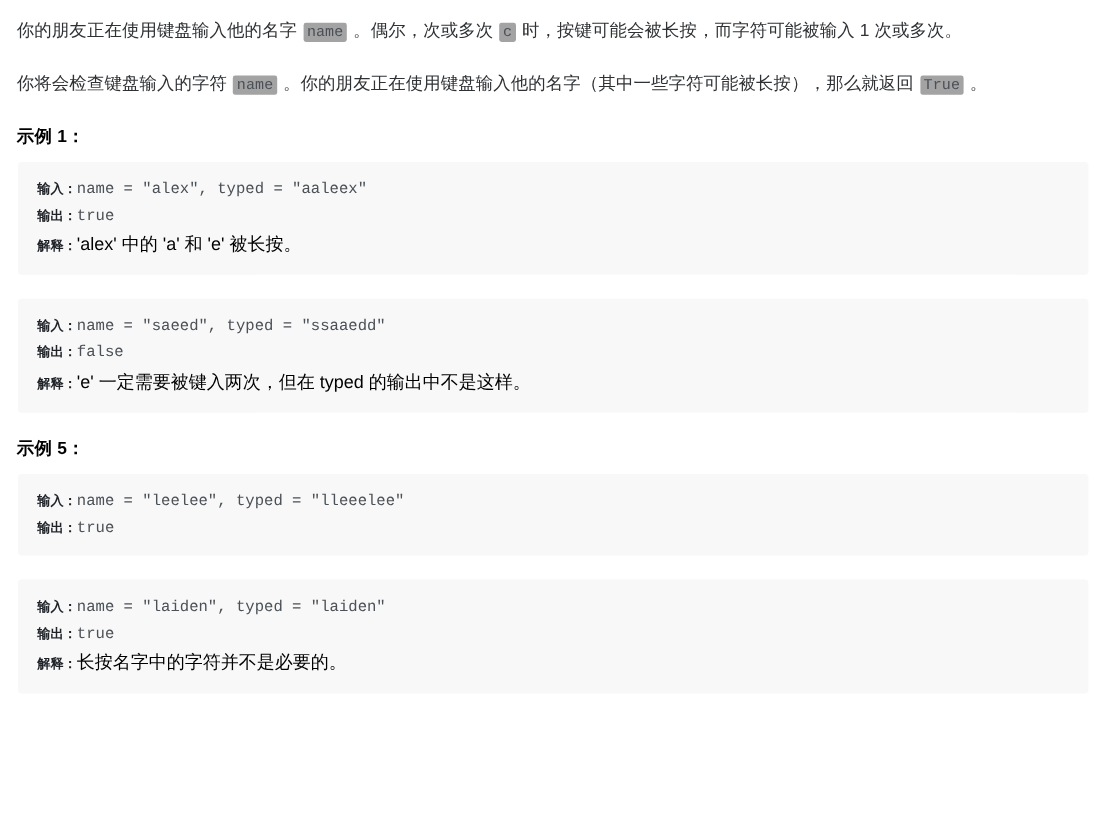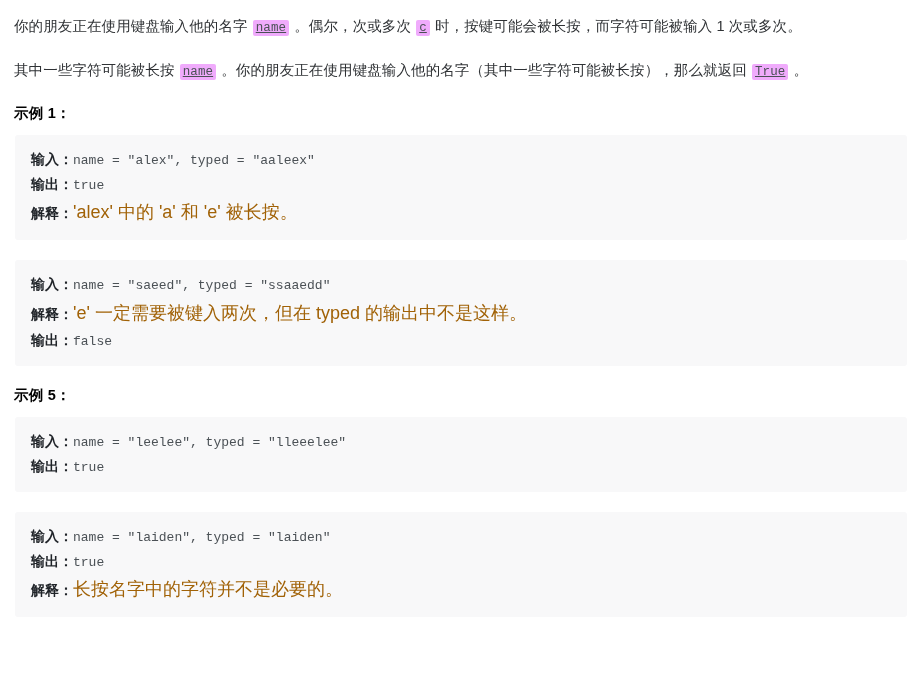--- a/index.html
+++ b/index.html
@@ -28,27 +28,26 @@
     margin: 0 0 22px 0;
     letter-spacing: 0.1px;
     white-space: nowrap;
   }
   .intro-p:first-child {
     margin-top: 6px;
   }
   code.inline {
     font-family: "Liberation Mono", "DejaVu Sans Mono", monospace;
     font-size: 12.5px;
-    background: #f0abfc;
+    background: #a3a3a3;
     color: #4a5056;
     padding: 1px 3px;
     border-radius: 2px;
     margin: 0 1px;
     white-space: pre;
-    text-decoration: underline;
   }
   
   .ex-heading {
     font-size: 14.5px;
     font-weight: bold;
     color: #000000;
     margin: 0 0 12px 0;
     letter-spacing: 0.2px;
   }
   .ex-block {
@@ -69,48 +68,48 @@
     white-space: pre;
     overflow: hidden;
   }
   .code-line {
     white-space: pre;
   }
   .lbl {
     font-family: "Liberation Sans", "DejaVu Sans", sans-serif;
     font-weight: bold;
     color: #1f2328;
-    font-size: 14px;
+    font-size: 11px;
   }
   .cjk {
     font-family: "Liberation Sans", "DejaVu Sans", sans-serif;
-    color: #a16207;
-    font-size: 18px;
+    color: #000000;
+    font-size: 15px;
   }
   .mono {
     font-family: "Liberation Mono", "DejaVu Sans Mono", monospace;
   }
 </style>
 </head>
 <body>
 
 <div class="page">
 
   <div id="intro-section">
       <p class="intro-p"><span>你的朋友正在使用键盘输入他的名字 </span><code class="inline">name</code><span> 。偶尔，次或多次 </span><code class="inline">c</code><span> 时，按键可能会被长按，而字符可能被输入 1 次或多次。</span></p>
-      <p class="intro-p"><span>其中一些字符可能被长按 </span><code class="inline">name</code><span> 。你的朋友正在使用键盘输入他的名字（其中一些字符可能被长按），那么就返回 </span><code class="inline">True</code><span> 。</span></p>
+      <p class="intro-p"><span>你将会检查键盘输入的字符 </span><code class="inline">name</code><span> 。你的朋友正在使用键盘输入他的名字（其中一些字符可能被长按），那么就返回 </span><code class="inline">True</code><span> 。</span></p>
     </div>
 
   <div id="examples-section">
       <div class="ex-block">
         <div class="ex-heading">示例 1：</div>
         <div class="code-block"><div class="code-line"><span class="lbl">输入：</span><span class="mono">name = "alex", typed = "aaleex"</span></div><div class="code-line"><span class="lbl">输出：</span><span class="mono">true</span></div><div class="code-line"><span class="lbl">解释：</span><span class="cjk">'alex' 中的 'a' 和 'e' 被长按。</span></div></div>
       </div>
       <div class="ex-block">
-        <div class="code-block"><div class="code-line"><span class="lbl">输入：</span><span class="mono">name = "saeed", typed = "ssaaedd"</span></div><div class="code-line"><span class="lbl">解释：</span><span class="cjk">'e' 一定需要被键入两次，但在 typed 的输出中不是这样。</span></div><div class="code-line"><span class="lbl">输出：</span><span class="mono">false</span></div></div>
+        <div class="code-block"><div class="code-line"><span class="lbl">输入：</span><span class="mono">name = "saeed", typed = "ssaaedd"</span></div><div class="code-line"><span class="lbl">输出：</span><span class="mono">false</span></div><div class="code-line"><span class="lbl">解释：</span><span class="cjk">'e' 一定需要被键入两次，但在 typed 的输出中不是这样。</span></div></div>
       </div>
       <div class="ex-block">
         <div class="ex-heading">示例 5：</div>
         <div class="code-block"><div class="code-line"><span class="lbl">输入：</span><span class="mono">name = "leelee", typed = "lleeelee"</span></div><div class="code-line"><span class="lbl">输出：</span><span class="mono">true</span></div></div>
       </div>
       <div class="ex-block">
         <div class="code-block"><div class="code-line"><span class="lbl">输入：</span><span class="mono">name = "laiden", typed = "laiden"</span></div><div class="code-line"><span class="lbl">输出：</span><span class="mono">true</span></div><div class="code-line"><span class="lbl">解释：</span><span class="cjk">长按名字中的字符并不是必要的。</span></div></div>
       </div>
     </div>
 

